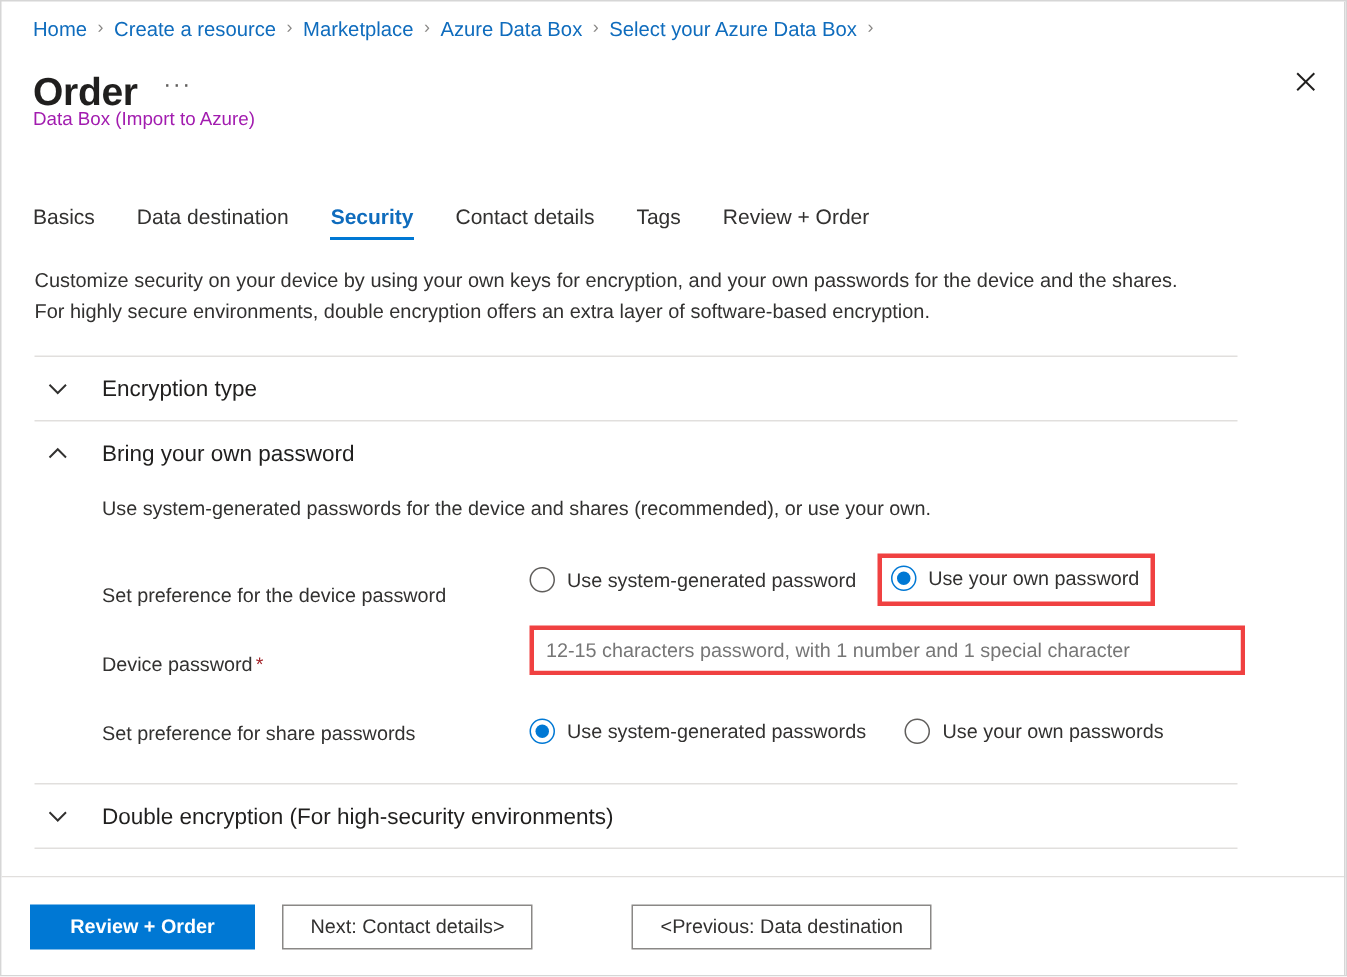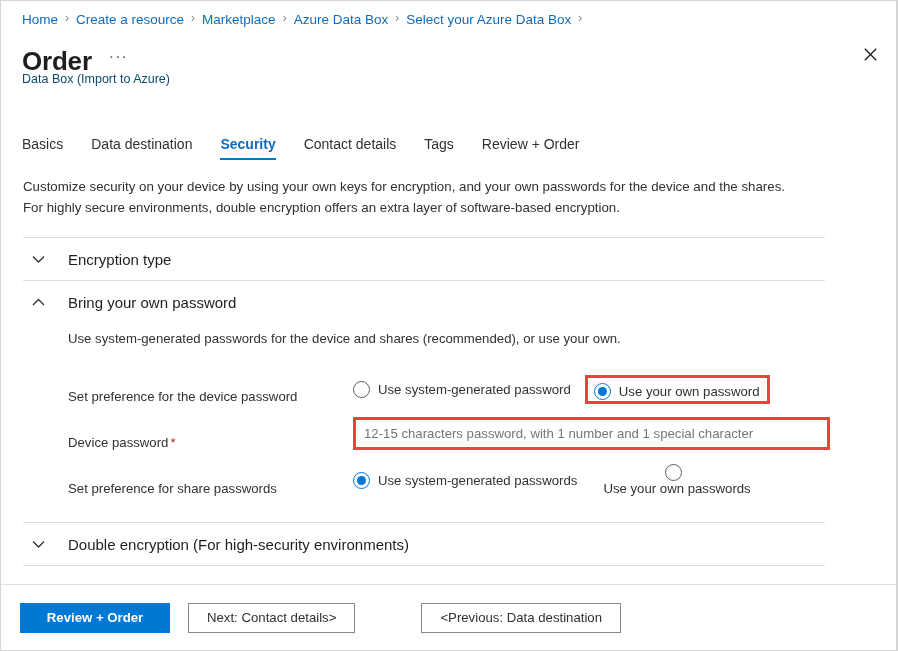--- a/index.html
+++ b/index.html
@@ -67,21 +67,21 @@
     font-size: 16px;
     letter-spacing: 1px;
     cursor: pointer;
     transform: translateY(3px);
   }
   .subtitle {
     position: absolute;
     left: 21px;
     top: 71px;
     font-size: 12.5px;
-    color: #0c4a6e;
+    color: #a21caf;
   }
   .close-btn {
     position: absolute;
     right: 12px;
     top: 38px;
     width: 30px;
     height: 30px;
     display: flex;
     align-items: center;
     justify-content: center;
@@ -224,21 +224,21 @@
     border-radius: 50%;
     background: #0078d4;
   }
   .radio-label {
     font-size: 13.2px;
     color: #323130;
   }
 
   .highlight-box {
     border: 3px solid #f04141;
-    padding: 5px 7px 1px 6px;
+    padding: 5px 7px 7px 6px;
     box-sizing: border-box;
     display: flex;
     align-items: center;
   }
   .highlight-box .radio-opt { margin-right: 0; }
 
   .text-input-wrap {
     border: 3px solid #f04141;
     box-sizing: border-box;
     width: 477px;
@@ -409,21 +409,21 @@
           </div>
         </div>
 
         <div class="form-row">
           <div class="form-label">Set preference for share passwords</div>
           <div class="controls">
             <label class="radio-opt">
               <span class="radio checked"></span>
               <span class="radio-label">Use system-generated passwords</span>
             </label>
-            <label class="radio-opt" style="margin-left:12px;flex-direction:column;">
+            <label class="radio-opt" style="margin-left:12px;">
               <span class="radio"></span>
               <span class="radio-label">Use your own passwords</span>
             </label>
           </div>
         </div>
       </div>
     </div>
 
     <div class="section">
       <div class="section-header">

